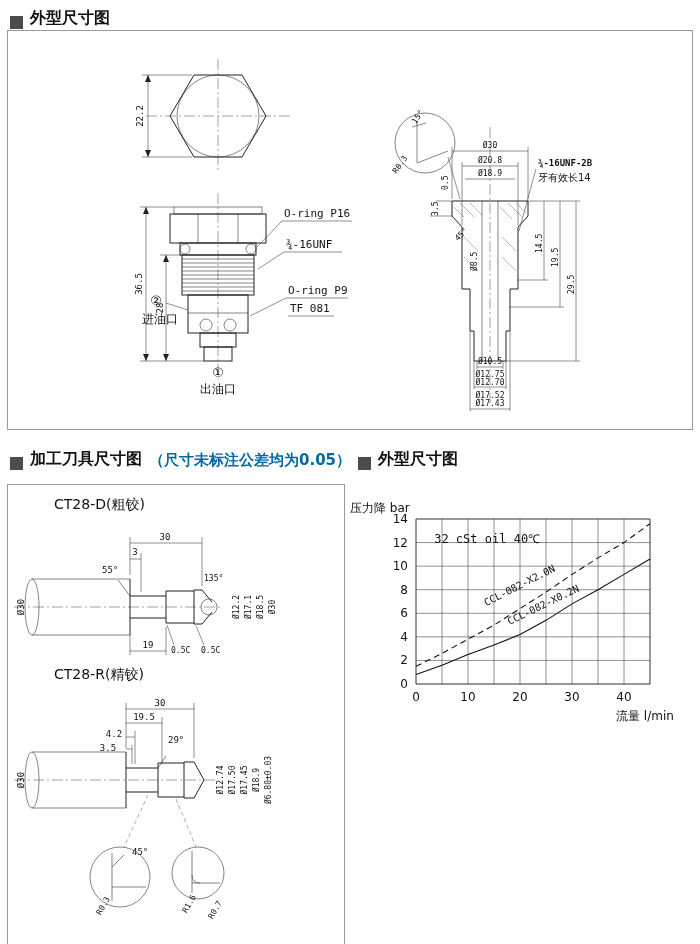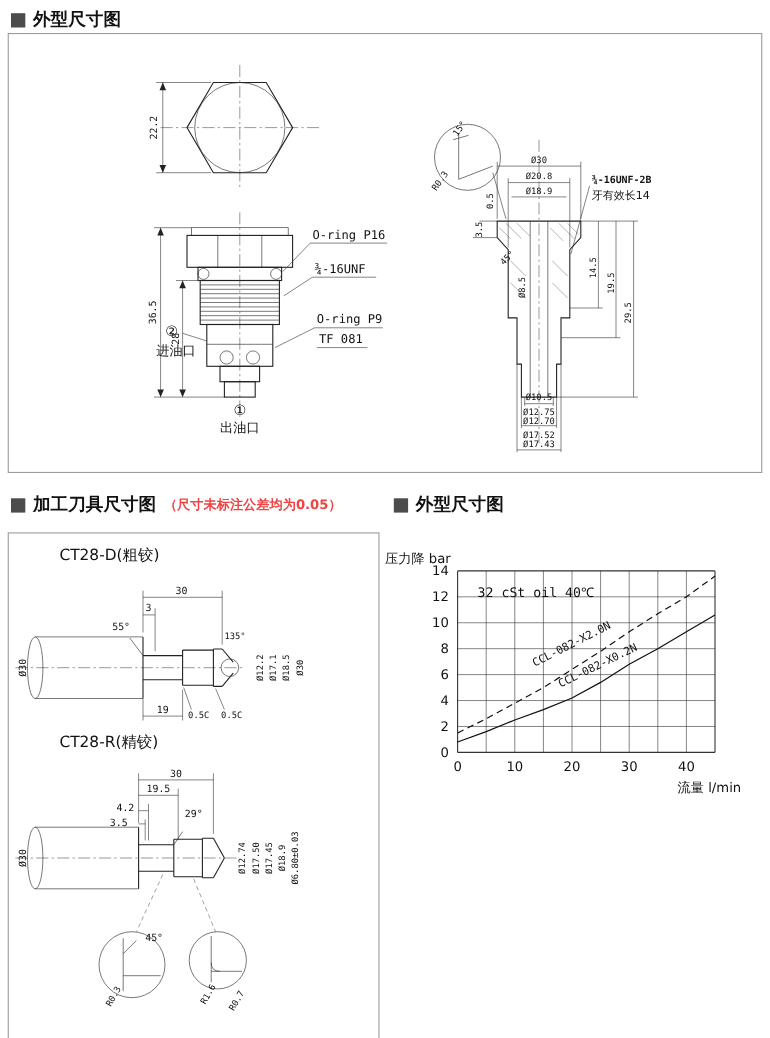--- a/index.html
+++ b/index.html
@@ -1,21 +1,21 @@
 <!DOCTYPE html>
 <html><head>
 <meta charset="utf-8">
 <style>
 *{box-sizing:border-box;margin:0;padding:0}
 html,body{width:700px;height:944px}
 body{position:relative;background:#fff;font-family:"DejaVu Sans",sans-serif;color:#111;overflow:hidden}
-.sec-hdr{position:absolute;display:flex;align-items:center;gap:7px}
+.sec-hdr{position:absolute;display:flex;align-items:flex-end;gap:7px}
 .sec-hdr .sq{width:13px;height:13px;background:#4c4c4e;flex:none}
 .sec-hdr .t{font-size:16px;font-weight:bold;color:#111;white-space:nowrap}
-.sec-hdr .note{font-size:12px;font-weight:bold;color:#ef4444;white-space:nowrap}
+.sec-hdr .note{font-size:15px;font-weight:bold;color:#0369a1;white-space:nowrap}
 .box{position:absolute;border:1px solid #9b9b9b;background:#fff}
 #chart-wrap{position:absolute;left:346px;top:497px;width:354px;height:245px}
 svg{display:block}
 svg text{fill:#111}
 .ln{stroke:#222;stroke-width:1;fill:none}
 .thin{stroke:#333;stroke-width:.6;fill:none}
 .cl{stroke:#555;stroke-width:.55;fill:none;stroke-dasharray:11 3 2 3}
 .dm{stroke:#333;stroke-width:.55;fill:none}
 .hx{stroke:#666;stroke-width:.45}
 .ldr{stroke:#333;stroke-width:.55;fill:none}

